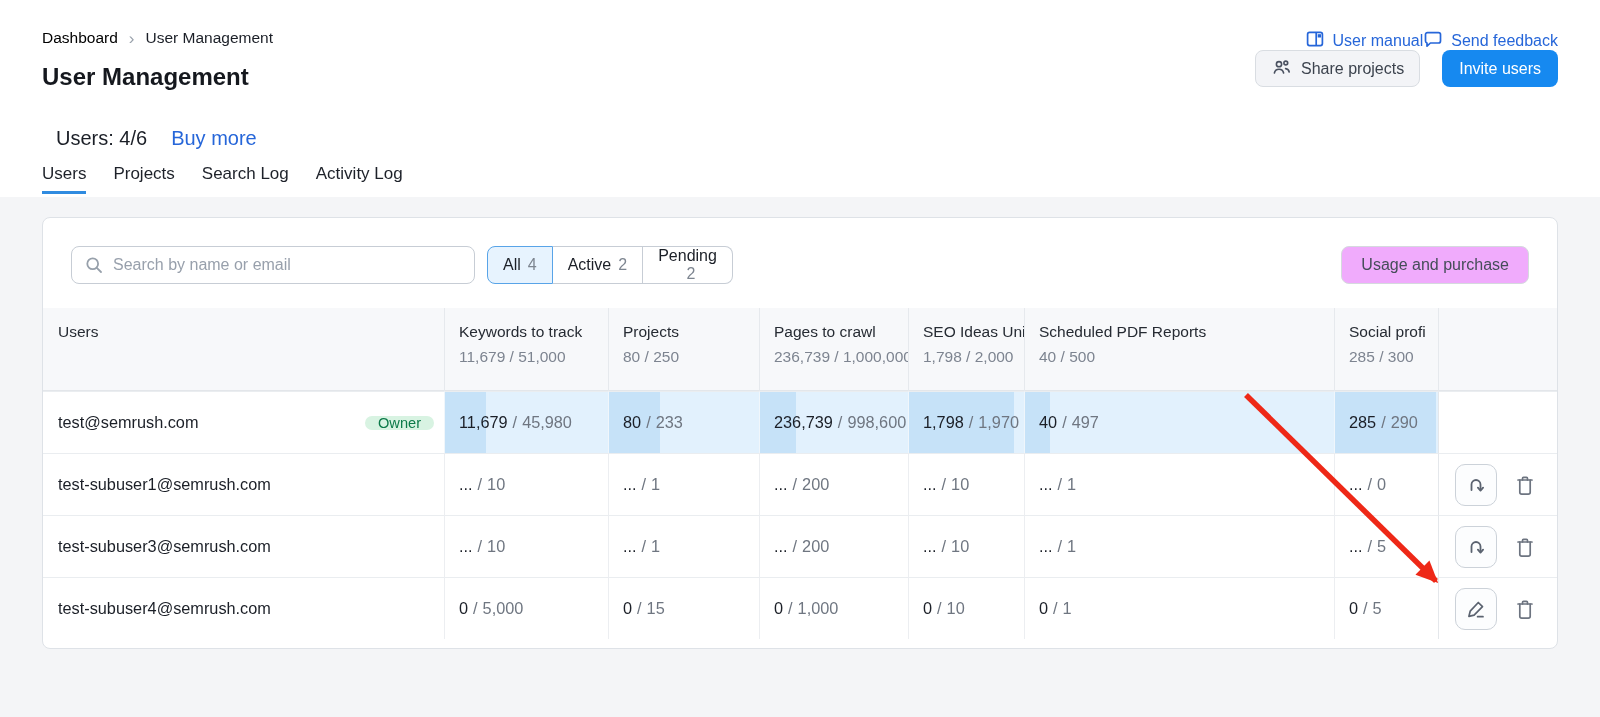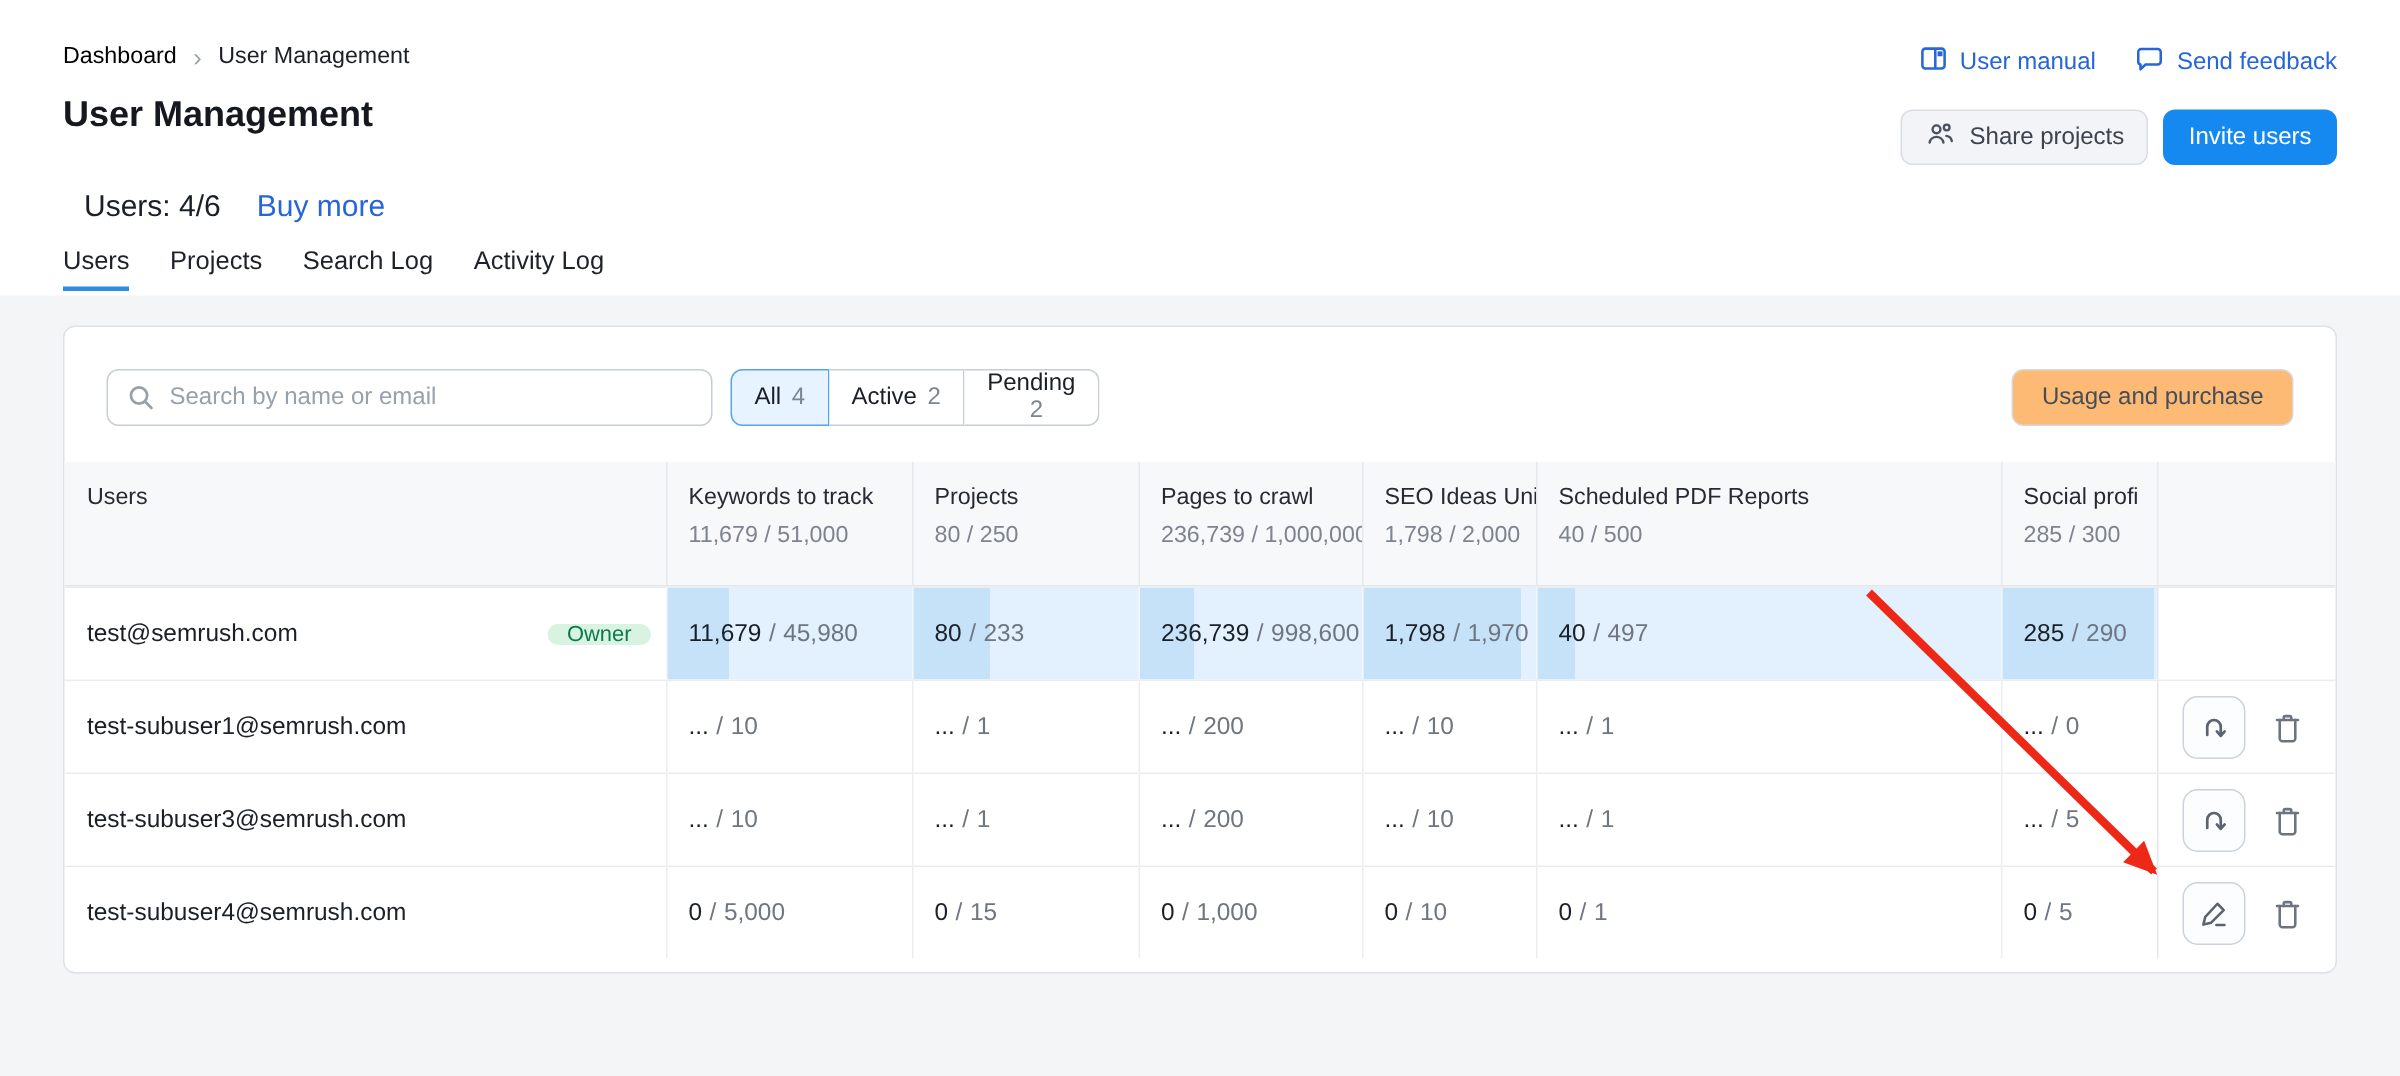--- a/index.html
+++ b/index.html
@@ -9,26 +9,26 @@
     background:#ffffff; color:#1b1f27; position:relative; overflow:hidden;
   }
   .gray-area { position:absolute; left:0; top:197px; width:1600px; height:520px; background:#f4f5f7; }
 
   
   .breadcrumb { position:absolute; left:42px; top:29px; display:flex; align-items:center; font-size:15.5px; }
   .crumb-root { color:#000000; cursor:pointer; }
   .crumb-sep { color:#9aa2ac; margin:0 11px; font-size:17px; line-height:1; }
   .crumb-current { color:#1b1f27; }
 
-  .top-links { position:absolute; top:29px; right:42px; display:flex; gap:26px; }
+  .top-links { position:absolute; top:29px; right:42px; display:flex; }
   .top-link { display:flex; align-items:center; gap:8px; color:#2666d9; font-size:16px; cursor:pointer; }
 
   .page-title { position:absolute; left:42px; top:63px; font-size:24px; font-weight:700; color:#15181e; }
 
-  .header-buttons { position:absolute; top:73px; right:42px; display:flex; gap:10px; }
+  .header-buttons { position:absolute; top:50px; right:42px; display:flex; gap:22px; }
   .btn { display:inline-flex; align-items:center; justify-content:center; height:37px; border-radius:8px; font-size:16px; cursor:pointer; }
   .btn-share { background:#f3f4f7; border:1px solid #d9dde2; color:#3c434e; padding:0 15px; gap:9px; }
   .btn-invite { background:#1689f0; color:#ffffff; padding:0 17px; font-weight:500; border:none; }
 
   .users-line { position:absolute; left:56px; top:115px; font-size:20px; display:flex;margin-top:12px; }
   .buy-more { color:#2666d9; margin-left:24px; cursor:pointer; }
 
   .tabs { position:absolute; left:42px; top:164px; display:flex; gap:27px; font-size:17px; }
   .tab { color:#1d2129; padding-bottom:10px; cursor:pointer; }
   .tab.active { box-shadow: inset 0 -3px 0 #2f8be0; }
@@ -44,21 +44,21 @@
   .search-input::placeholder { color:#98a0ac; }
 
   .segmented { position:absolute; left:444px; top:28px; height:38px; display:flex; }
   .seg { display:flex; align-items:center; padding:0 15px; font-size:16px; background:#fff;
          border:1px solid #c7cdd5; border-left:none; cursor:pointer; white-space:nowrap; }
   .seg .count { color:#7d8590; margin-left:7px; }
   .seg.first { border-radius:8px 0 0 8px; }
   .seg.last { border-radius:0 8px 8px 0;flex-direction:column; }
   .seg.active { background:#e7f3fe; border:1px solid #58a4e8 !important; border-radius:8px 0 0 8px;justify-content:center; }
 
-  .btn-usage { position:absolute; top:28px; right:28px; height:38px; background:#fdba74; border:1px solid #d5d9de;
+  .btn-usage { position:absolute; top:28px; right:28px; height:38px; background:#f0abfc; border:1px solid #d5d9de;
                border-radius:8px; color:#454d59; padding:0 19px; font-size:16px; }
 
   
   .table { position:absolute; left:0; top:90px; width:1514px;
            display:grid; grid-template-columns:401px 164px 151px 149px 116px 310px 104px 1fr; }
   .th { background:#f7f8fa; height:83px; padding:15px 14px 0 14px; border-bottom:1px solid #e3e6ea; overflow:hidden; white-space:nowrap; }
   .th + .th { border-left:1px solid #e6e9ed; }
   .th .lbl { font-size:15.5px; color:#262b33; }
   .th .usg { font-size:15.5px; color:#7d8490; margin-top:7px; }
   .th.users-th { padding-left:15px; }

